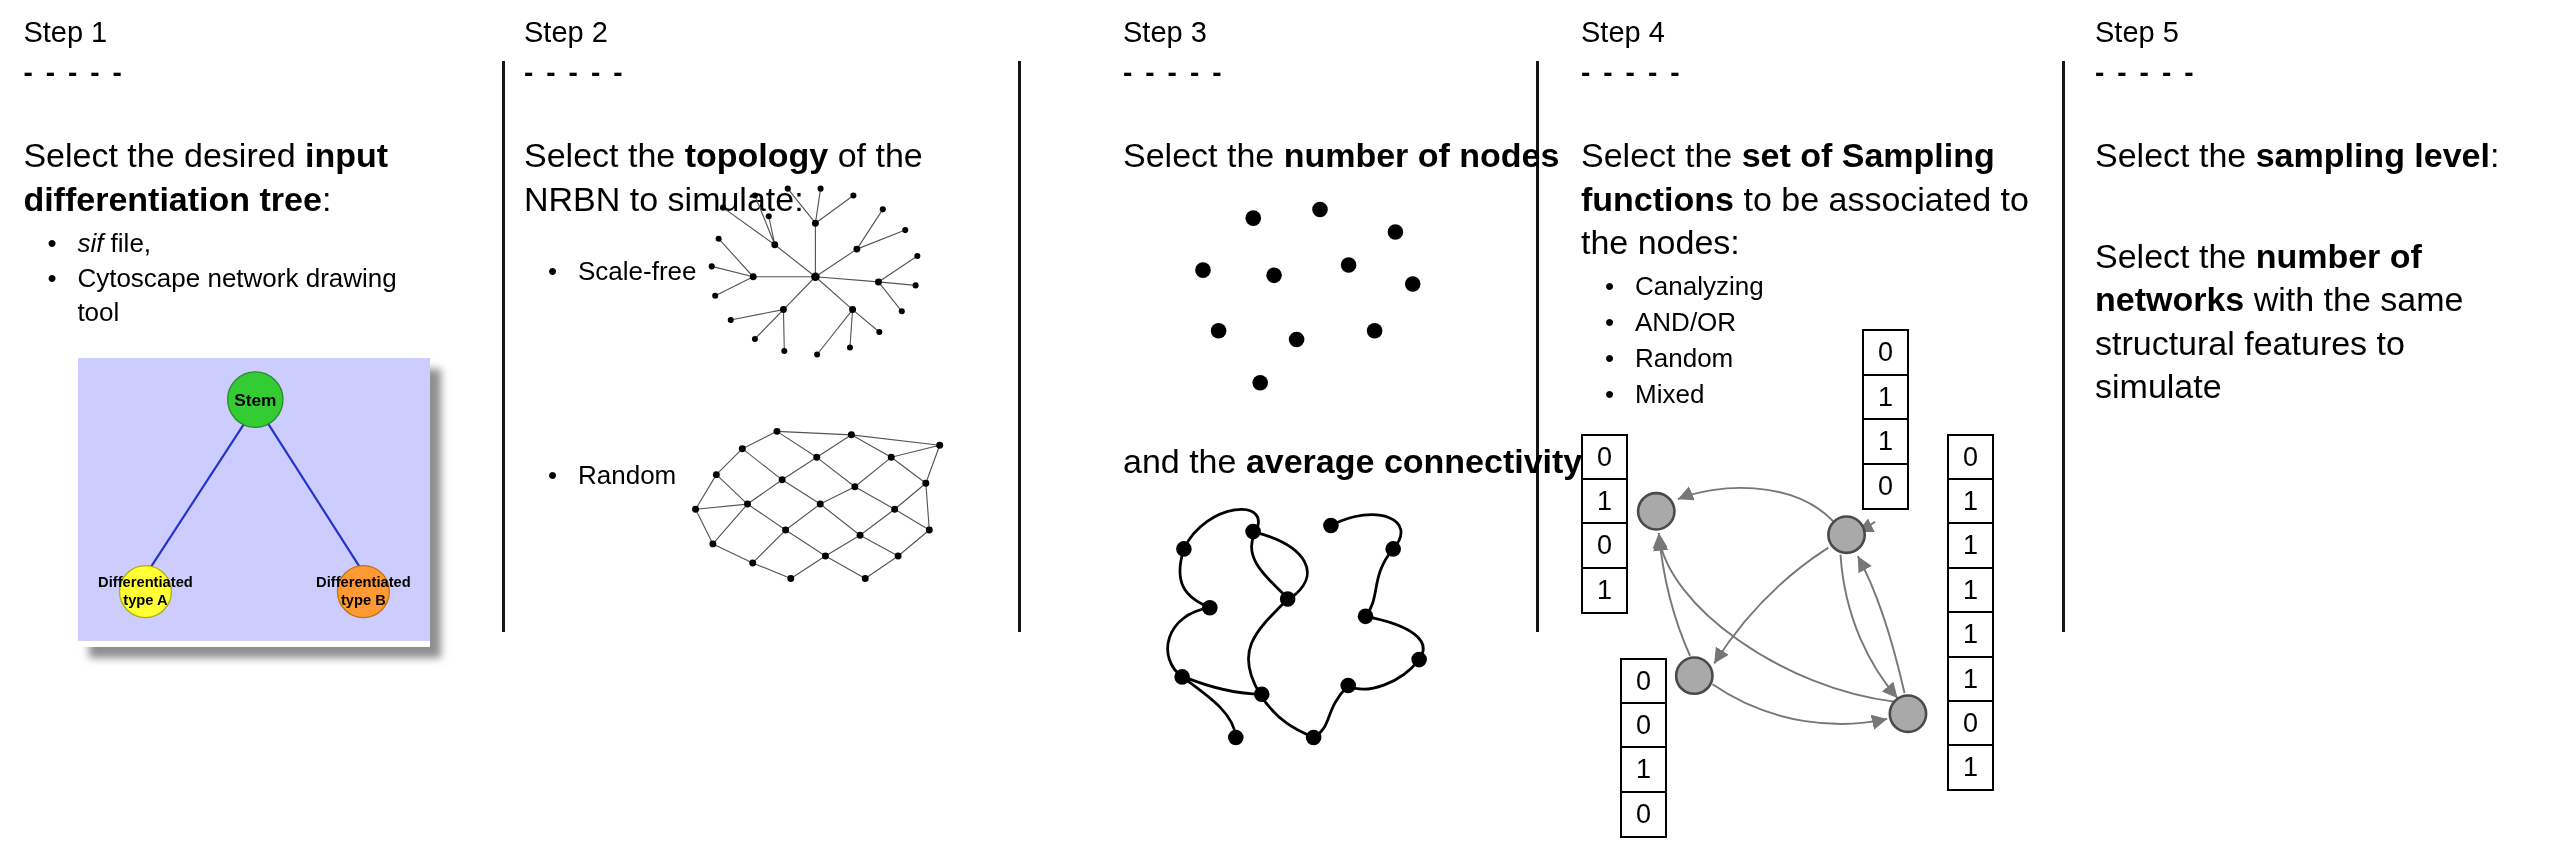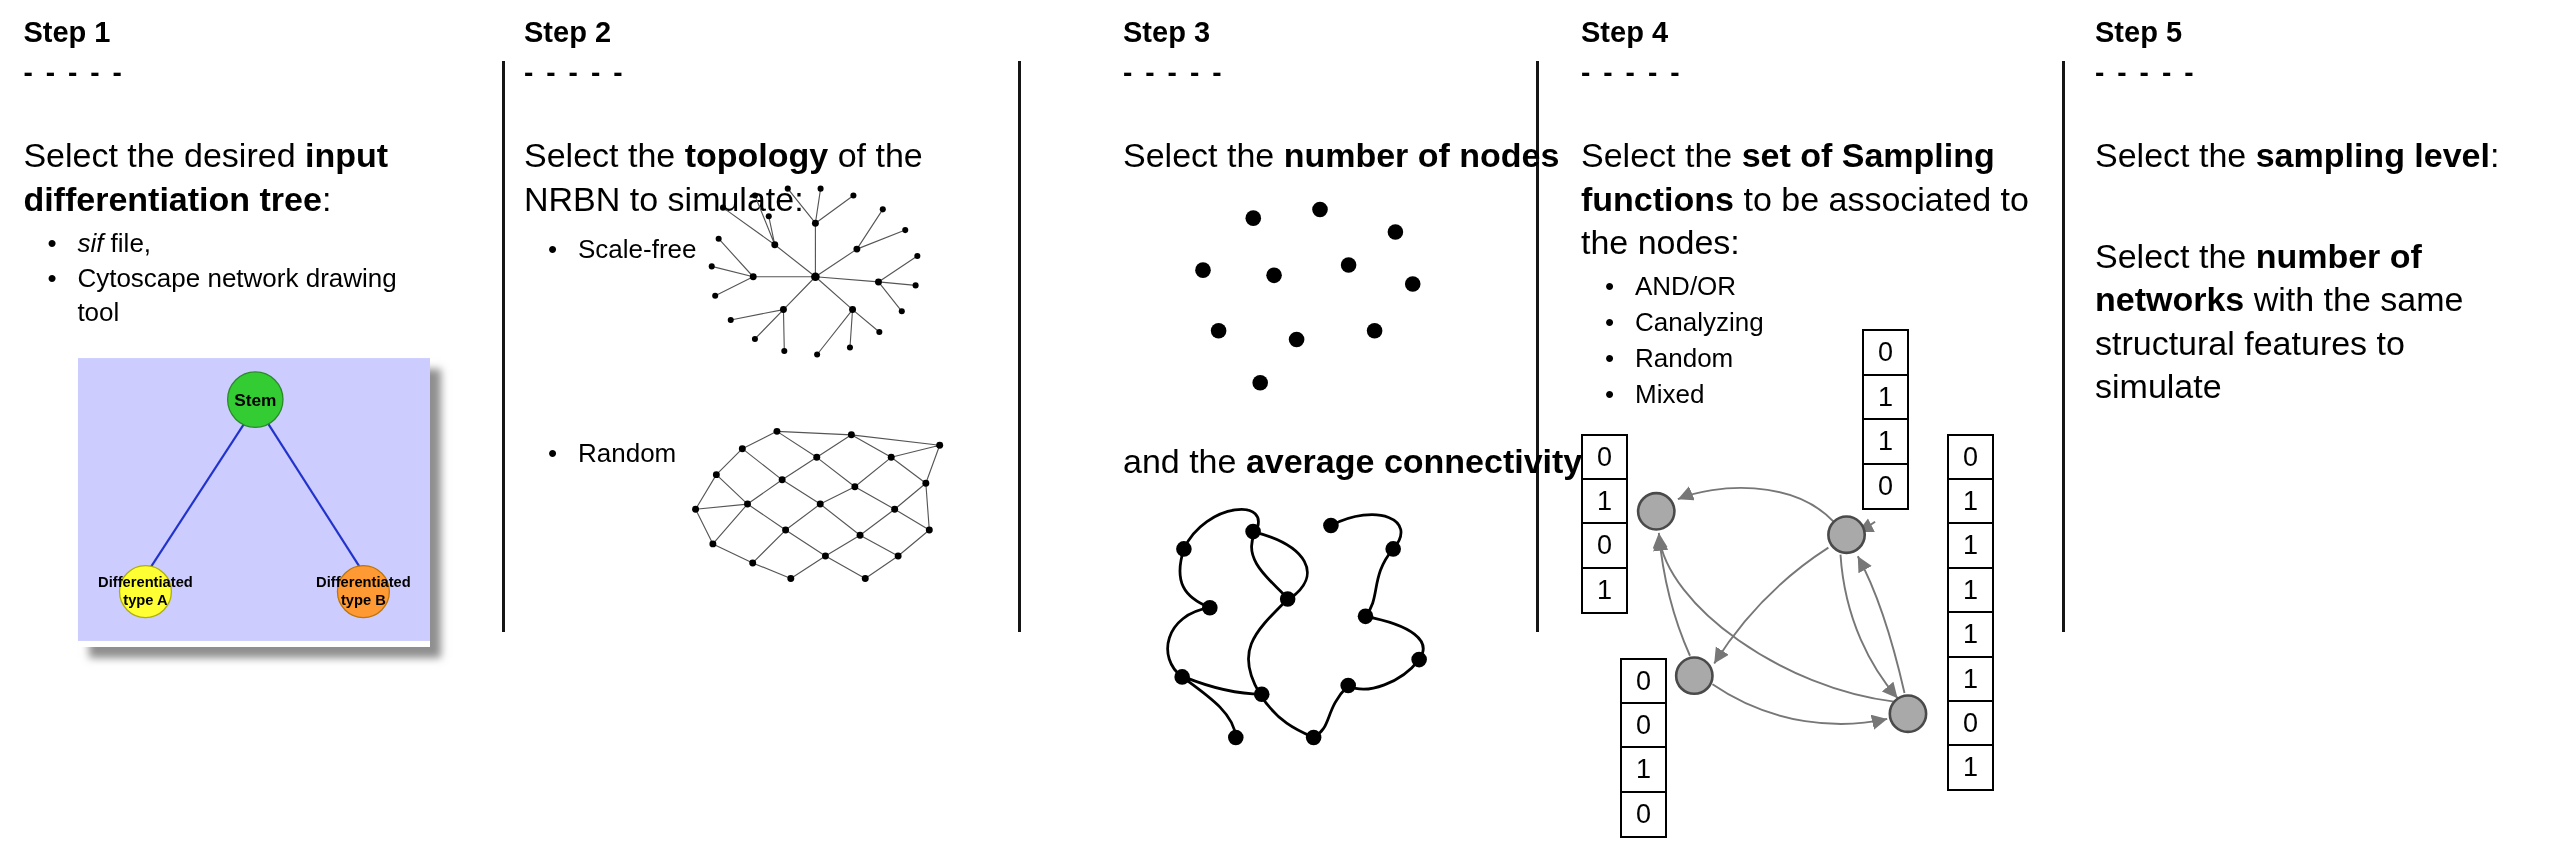--- a/index.html
+++ b/index.html
@@ -6,21 +6,21 @@
   html,body{margin:0;padding:0}
   body{font-family:"Liberation Sans",sans-serif;background:#fff}
   .page{position:relative;width:2576px;height:851px;background:#ffffff;color:#000;overflow:hidden}
   .divider{position:absolute;top:61px;height:571px;width:2.6px;background:#151515}
   .col{position:absolute;top:15.6px}
   .col1{left:23.4px;width:472px}
   .col2{left:524px;width:459px}
   .col3{left:1123px;width:467px}
   .col4{left:1581px;width:474px}
   .col5{left:2095px;width:478px}
-  .step-title{font-size:29px;font-weight:bold;margin:0 0 8.7px}
+  .step-title{font-size:29px;font-weight:normal;margin:0 0 8.7px}
   .dashes{font-size:28px;font-weight:bold;letter-spacing:2.6px;margin:0 0 45px;white-space:pre}
   .intro,.second{font-size:34px;line-height:1.28;margin:0}
   .bullets{list-style:none;margin:5.2px 0 0;padding:0;font-size:26px;line-height:1.28}
   .bullets li{position:relative;padding-left:54px;margin:2.6px 0}
   .bullets li::before{content:"\2022";position:absolute;left:24px}
   .col1 .bullets{max-width:374px}
   .col2 .intro{max-width:450px}
   .col4 .intro{max-width:454px}
   .col5 .intro{max-width:454px}
   .col5 .bullets{max-width:407px}
@@ -87,21 +87,21 @@
         <text x="330" y="265" class="tree-label">Differentiated</text>
         <text x="330" y="285" class="tree-label">type B</text>
       </svg>
     </div>
   </section>
 
   <section class="col col2">
     <h2 class="step-title">Step 2</h2>
     <div class="dashes">- - - - -</div>
     <p class="intro"><span>Select the </span><b>topology</b><span> of the NRBN to simulate:</span></p>
-    <ul class="bullets" style="margin-top:12px">
+    <ul class="bullets" style="margin-top:34px">
       <li><span>Scale-free</span></li>
     </ul>
     <ul class="bullets ul-random">
       <li><span>Random</span></li>
     </ul>
 
     <svg class="netfig sf" viewBox="0 0 310 235" width="268" height="203">
       <path class="netedge" d="M152,112 L105,75 M152,112 L200,80 M152,112 L115,150 M152,112 L195,150 M152,112 L152,50 M152,112 L80,112 M152,112 L225,118 M152,50 L120,10 M152,50 L158,10 M152,50 L196,18 M105,75 L82,18 M105,75 L45,32 M105,75 L98,42 M80,112 L32,100 M80,112 L36,134 M80,112 L40,68 M115,150 L82,184 M115,150 L116,198 M115,150 L54,162 M195,150 L154,202 M195,150 L192,194 M195,150 L226,176 M225,118 L268,122 M225,118 L252,152 M225,118 L270,88 M200,80 L230,34 M200,80 L256,58"></path>
       <g fill="#000">
         <circle cx="152" cy="112" r="5"></circle>
@@ -206,22 +206,22 @@
           <circle cx="210" cy="280" r="9"></circle>
       </g>
     </svg>
   </section>
 
   <section class="col col4">
     <h2 class="step-title">Step 4</h2>
     <div class="dashes">- - - - -</div>
     <p class="intro"><span>Select the </span><b>set of Sampling functions</b><span> to be associated to the nodes:</span></p>
     <ul class="bullets">
+      <li><span>Canalyzing</span></li>
       <li><span>AND/OR</span></li>
-      <li><span>Canalyzing</span></li>
       <li><span>Random</span></li>
       <li><span>Mixed</span></li>
     </ul>
 
     <div class="fig4">
       <svg viewBox="0 0 548 615" width="474" height="532">
         <defs>
           <marker id="ah" markerWidth="10" markerHeight="10" refX="8" refY="4" orient="auto">
             <path d="M0,0 L8,4 L0,8 z" fill="#777"></path>
           </marker>

